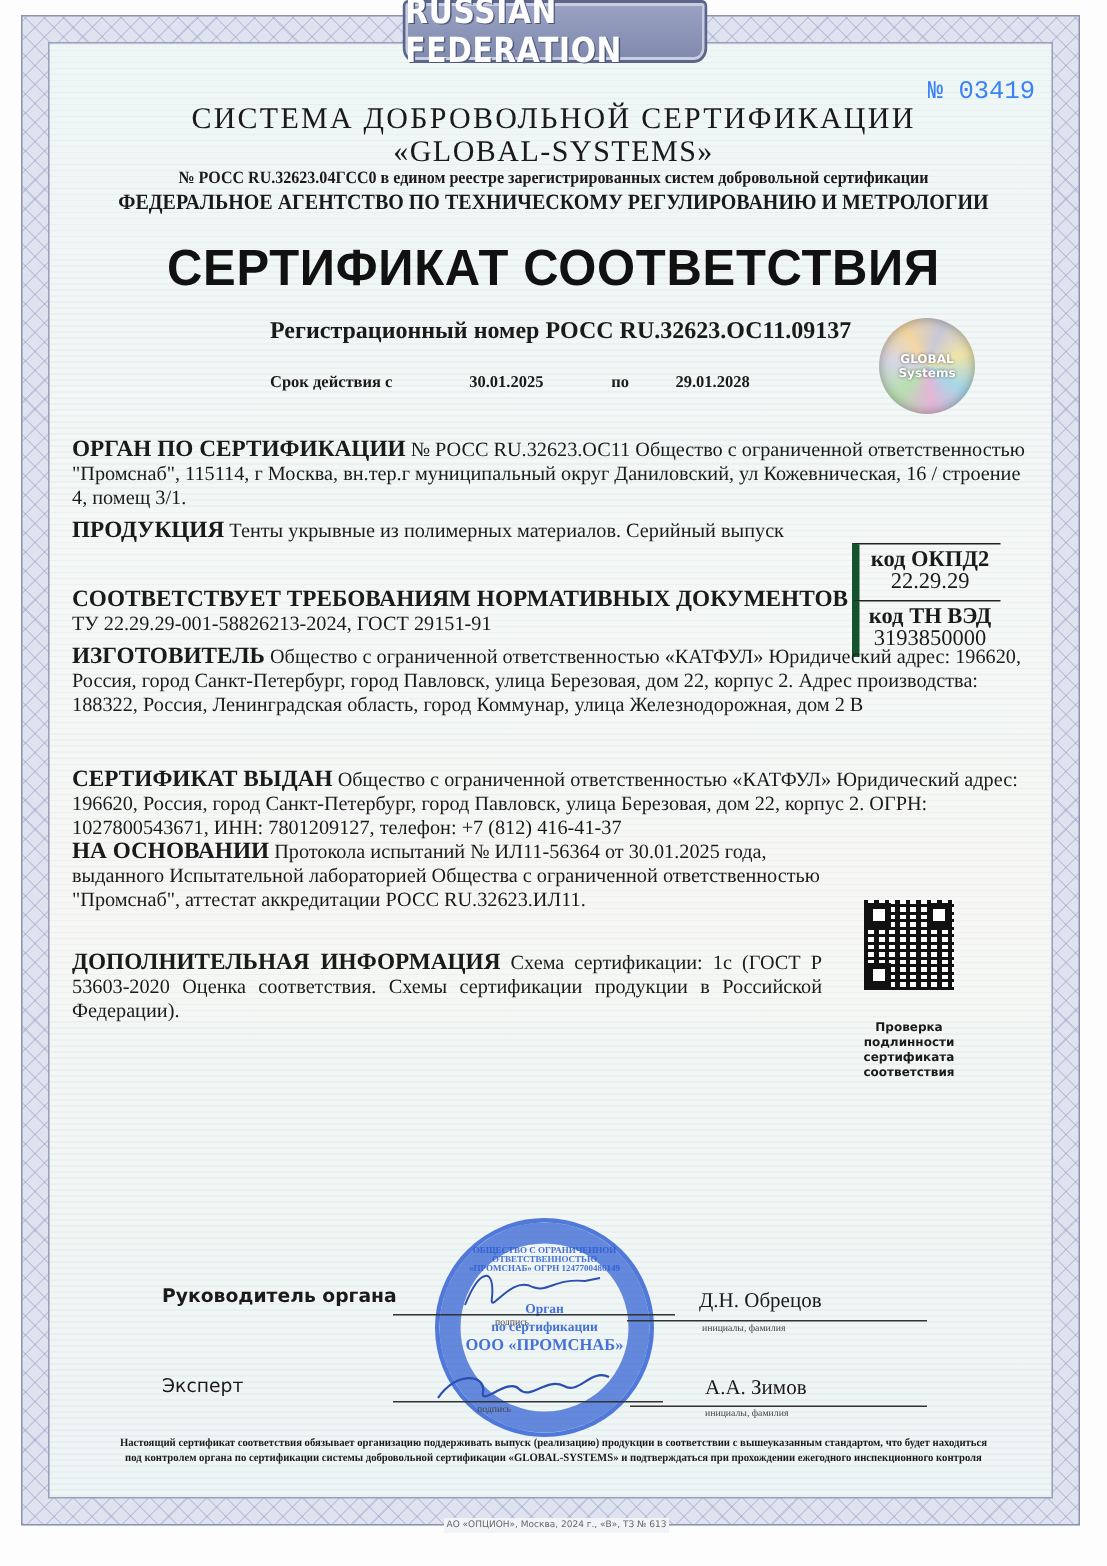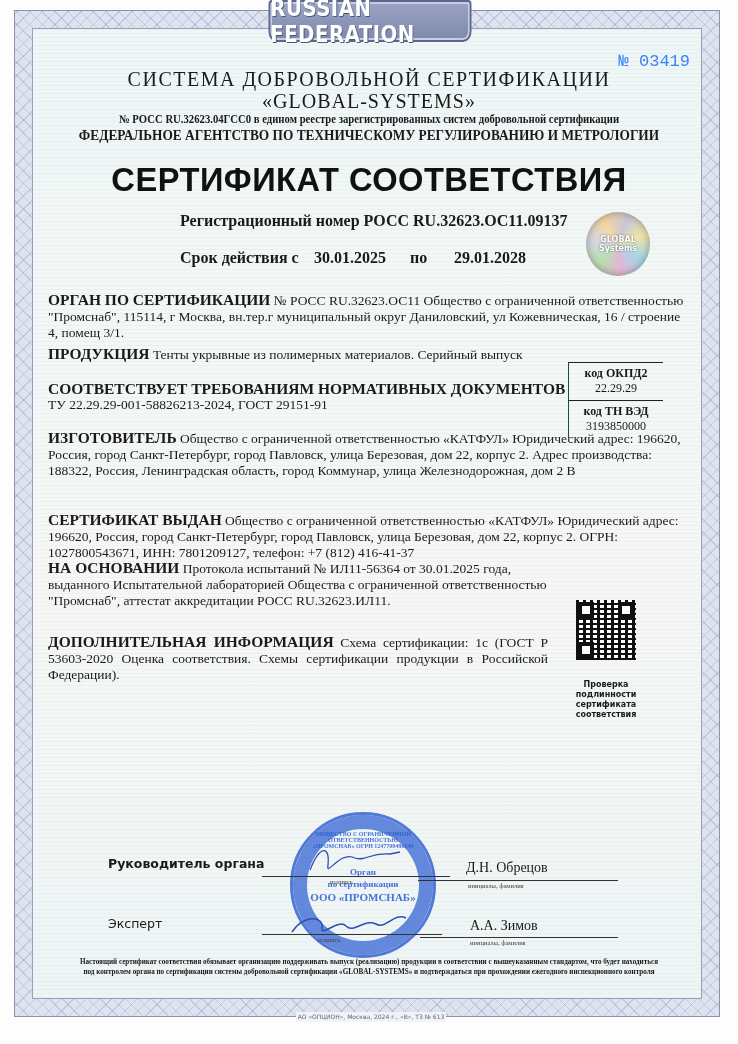--- a/index.html
+++ b/index.html
@@ -39,43 +39,43 @@
   .center { position: absolute; left: 0; right: 0; text-align: center; }
   .sys1 { top: 68px; font-size: 20px; letter-spacing: 1.5px; }
   .sys2 { top: 90px; font-size: 20px; letter-spacing: 1px; }
   .reg { top: 113px; font-size: 11.5px; font-weight: bold; transform: scaleX(0.93); }
   .agency { top: 127px; font-size: 14.5px; font-weight: bold; transform: scaleX(0.92); }
   .title {
     top: 160px; font-family: "Liberation Sans", sans-serif; font-weight: bold;
     font-size: 34px; letter-spacing: 0.5px; transform: scaleX(0.96); color: #111;
   }
   .regno { position: absolute; left: 180px; top: 212px; font-size: 16px; font-weight: bold; }
-  .validity { position: absolute; left: 180px; top: 249px; font-size: 16px; font-weight: bold; }
+  .validity { position: absolute; left: 180px; top: 249px; font-size: 11px; font-weight: bold; }
   .validity span { display: inline-block; }
   .hologram {
     position: absolute; left: 586px; top: 212px; width: 64px; height: 64px; border-radius: 50%;
     background:
       conic-gradient(from 20deg, #c8c8d8, #f1e4a8, #a6d8e8, #e3b6d6, #b8e0b0, #d6d6e6, #f4d6a0, #c8c8d8);
     box-shadow: inset 0 0 8px rgba(0,0,0,0.35);
     display: flex; align-items: center; justify-content: center; flex-direction: column;
     font-family: "DejaVu Sans", sans-serif; font-size: 8px; font-weight: bold; color: #fff;
     text-shadow: 0 0 2px #555;
   }
   .section { position: absolute; left: 48px; width: 640px; font-size: 13.5px; line-height: 16px; }
   .section .lbl { font-weight: bold; font-size: 15.5px; }
   .sec-organ { top: 292px; }
   .sec-prod { top: 346px; }
-  .sec-conform { top: 381px; width: 520px; }
+  .sec-conform { top: 392px; width: 520px; }
   .sec-maker { top: 430px; }
   .sec-issued { top: 512px; }
   .sec-basis { top: 560px; width: 500px; }
   .sec-extra { top: 634px; width: 500px; text-align: justify; }
   .codebox {
     position: absolute; left: 568px; width: 94px; text-align: center;
-    border-left: 1px solid #14532d; border-top: 1px solid #222; font-size: 12px; line-height: 15px;
+    border-left: 5px solid #14532d; border-top: 1px solid #222; font-size: 15px; line-height: 15px;
     padding-top: 3px;
   }
   .codebox .k { font-weight: bold; }
   .code-okpd { top: 362px; height: 34px; }
   .code-tnved { top: 400px; height: 34px; }
   .qr {
     position: absolute; left: 576px; top: 600px; width: 60px; height: 60px;
     background:
       linear-gradient(#fff,#fff) 6px 6px/8px 8px no-repeat,
       linear-gradient(#fff,#fff) 46px 6px/8px 8px no-repeat,

